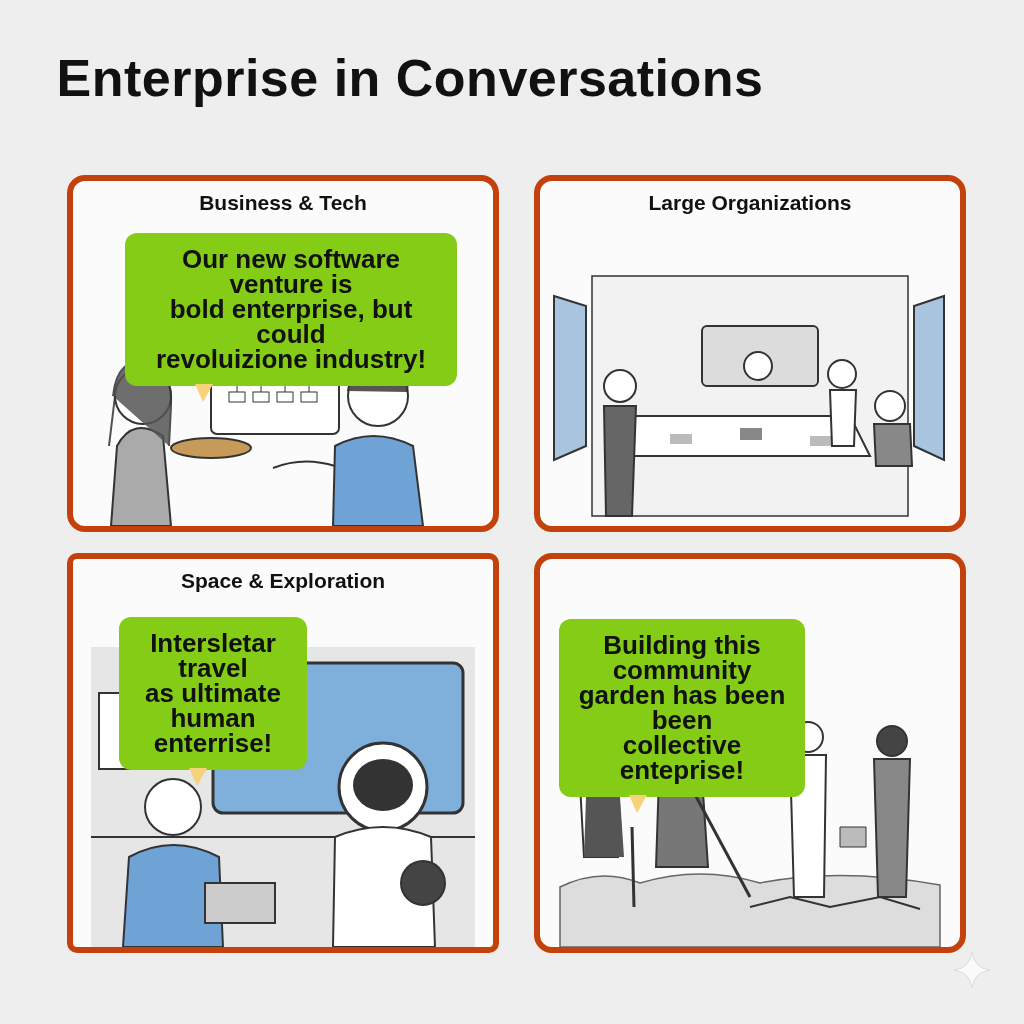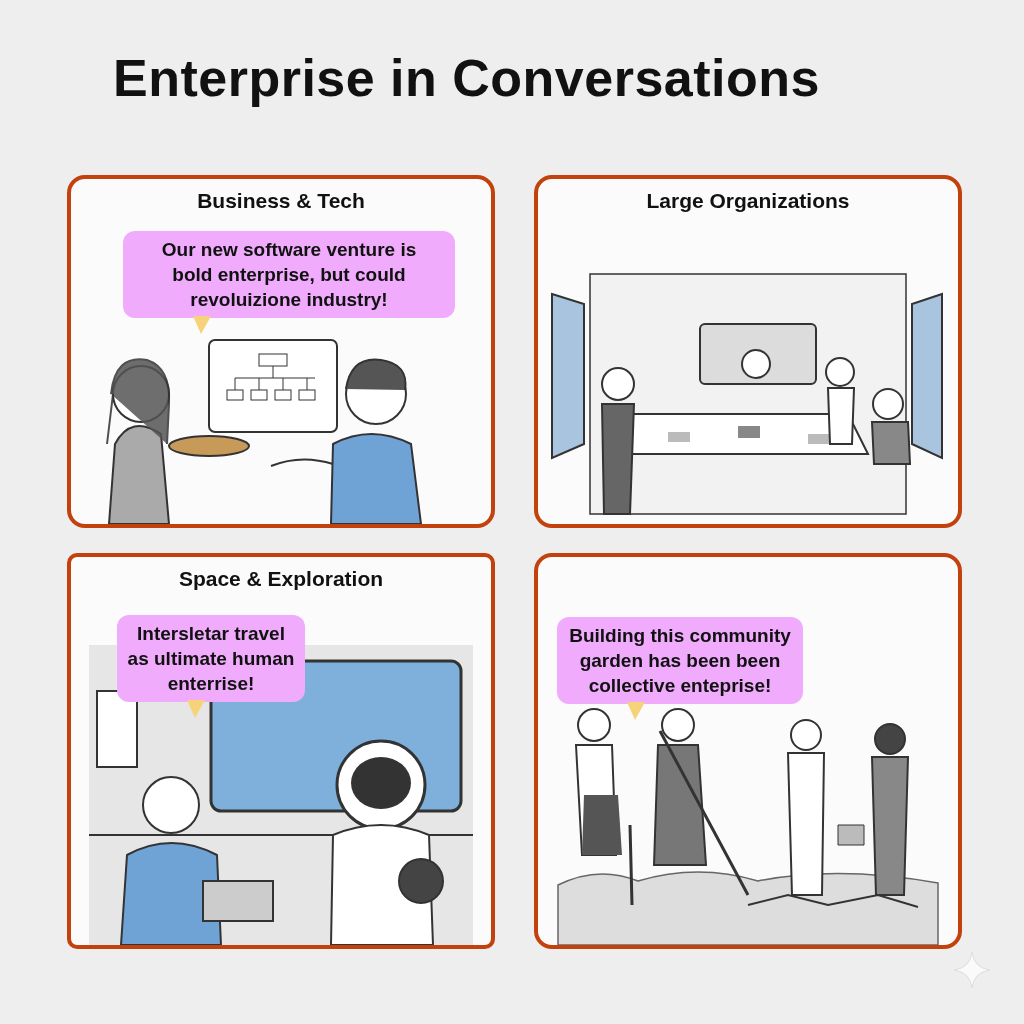--- a/index.html
+++ b/index.html
@@ -1,23 +1,23 @@
 <!DOCTYPE html>
 <html><head>
 <meta charset="utf-8">
 <style>
   html,body{margin:0;padding:0;}
   body{width:1024px;height:1024px;background:#eeeeee;font-family:"Liberation Sans",sans-serif;position:relative;overflow:hidden;}
-  .title{position:absolute;left:0;top:48px;width:820px;text-align:right;font-size:52px;font-weight:bold;color:#111;letter-spacing:0.5px;}
-  .panel{position:absolute;width:420px;height:345px;background:#fbfbfb;border:4px solid #c2410c;border-radius:18px;overflow:hidden;}
+  .title{position:absolute;left:0;top:48px;width:820px;text-align:center;font-size:52px;font-weight:bold;color:#111;letter-spacing:0.5px;}
+  .panel{position:absolute;width:420px;height:345px;background:#fbfbfb;border:6px solid #c2410c;border-radius:18px;overflow:hidden;}
   .p1{left:67px;top:175px;} .p2{left:534px;top:175px;}
   .p3{left:67px;top:553px;border-radius:10px;} .p4{left:534px;top:553px;height:388px;}
   .p3{height:388px;}
   .ptitle{position:absolute;top:10px;left:0;width:100%;text-align:center;font-size:21px;font-weight:bold;color:#111;}
-  .bubble{position:absolute;background:#f0abfc;border-radius:12px;font-size:19px;font-weight:bold;color:#111;text-align:center;line-height:25px;padding:6px 8px;z-index:3;}
+  .bubble{position:absolute;background:#84cc16;border-radius:12px;font-size:26px;font-weight:bold;color:#111;text-align:center;line-height:25px;padding:14px 8px;z-index:3;}
   .bubble::after{content:"";position:absolute;width:0;height:0;border-left:8px solid transparent;border-right:10px solid transparent;border-top:18px solid #f6d27a;bottom:-16px;left:70px;}
   .scene{position:absolute;left:0;bottom:0;width:100%;}
   .sparkle{position:absolute;right:34px;bottom:36px;width:36px;height:36px;}
 </style>
 </head>
 <body>
 
 <div class="title">Enterprise in Conversations</div>
 
 <div class="panel p1">

